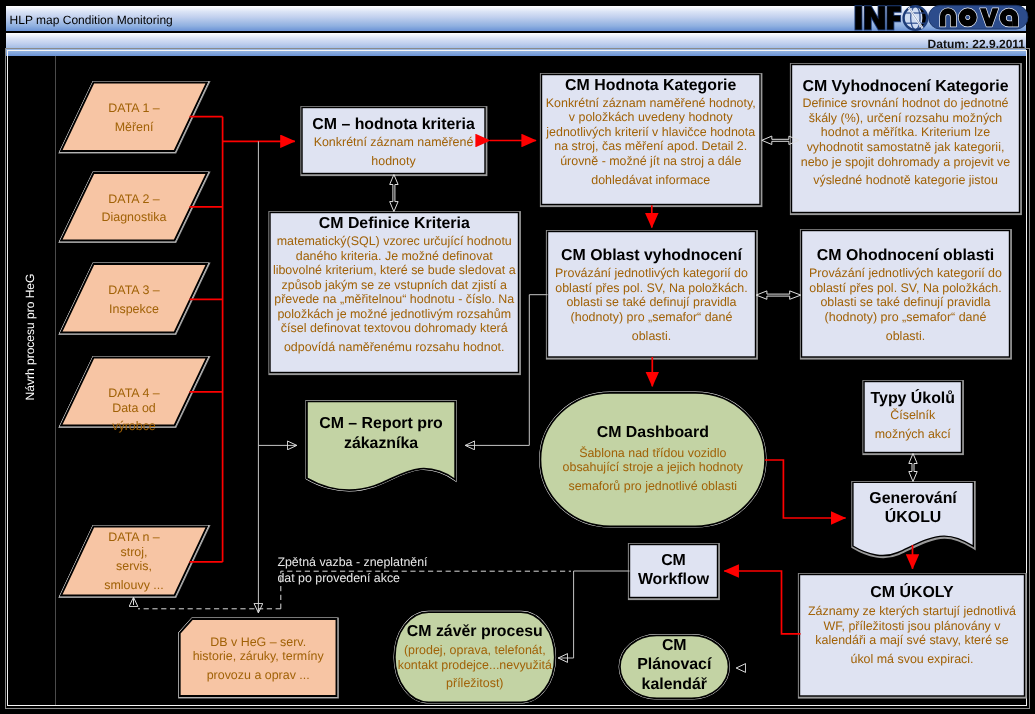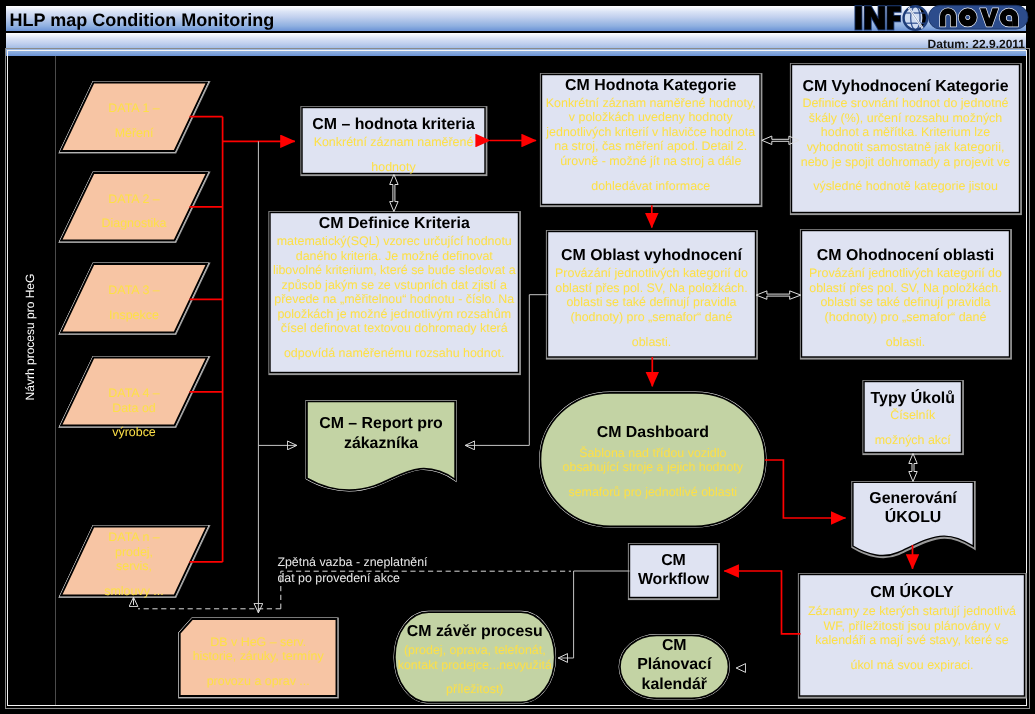--- a/index.html
+++ b/index.html
@@ -4,21 +4,21 @@
 <title>HLP map Condition Monitoring</title>
 <style>
   html,body{margin:0;padding:0;background:#000;}
   body{width:1035px;height:714px;overflow:hidden;
        font-family:"Liberation Sans",sans-serif;-webkit-font-smoothing:antialiased;text-rendering:geometricPrecision;}
   #page{position:relative;width:1035px;height:714px;background:#000;overflow:hidden;}
 
   
   #titlebar{position:absolute;left:6px;top:6px;width:1020px;height:25px;
             background:linear-gradient(to bottom,#ffffff 0%,#dbe4f6 22%,#c1d0ee 45%,#8fb0e0 80%,#6b93d6 100%);}
-  #titlebar .t{position:absolute;left:3.6px;top:5.2px;font-size:18px;font-weight:bold;color:#000;
+  #titlebar .t{position:absolute;left:3.6px;top:5.2px;font-size:12px;font-weight:normal;color:#000;
                line-height:18px;letter-spacing:0px;}
   #subbar{position:absolute;left:6px;top:32.5px;width:1020px;height:23.5px;
           background:linear-gradient(to bottom,#ffffff 0%,#dbe4f6 22%,#c1d0ee 45%,#8fb0e0 80%,#6b93d6 100%);}
   #datebox{position:absolute;right:10px;top:37px;font-size:12px;font-weight:bold;color:#111;}
 
   #logo{position:absolute;left:845px;top:0px;height:32px;width:190px;}
 
   
   #frame{position:absolute;left:5.2px;top:48px;width:1025.3px;height:660.5px;
          border:1px solid #8a8a8a;box-sizing:border-box;}
@@ -27,22 +27,22 @@
   #lanediv{position:absolute;left:55.4px;top:56px;width:1px;height:649px;background:#4b4b4b;}
   #lanelabel{position:absolute;left:-70px;top:330px;width:200px;text-align:center;
              transform:rotate(-90deg);color:#fff;font-size:12px;}
 
   svg{position:absolute;left:0;top:0;overflow:visible;}
 
   .lbl{position:absolute;text-align:center;color:#333;white-space:nowrap;}
   .ttl{position:absolute;left:0;width:100%;white-space:nowrap;
        font-weight:bold;font-size:15.9px;color:#000;line-height:19.2px;}
   .p{position:absolute;left:0;width:100%;text-align:center;white-space:nowrap;
-     font-size:12.45px;color:#fde047;line-height:14.55px;}
-  .p>div:last-child{margin-top:10px;}
+     font-size:12.45px;color:#a16207;line-height:14.55px;}
+  .p>div:last-child{margin-top:4px;}
   .note{position:absolute;color:#e8e8e8;font-size:12.4px;line-height:16.1px;text-align:left;
         white-space:nowrap;}
 </style>
 </head>
 <body>
 
 <div id="page">
   <div id="titlebar">
     <div class="t">HLP map Condition Monitoring</div>
   </div>
@@ -239,21 +239,21 @@
   <div class="lbl" style="left:61px;width:146px">
     <div class="p" style="top:386px">
         <div>DATA 4 –</div>
         <div>Data od</div>
         <div>výrobce</div>
       </div>
   </div>
   <div class="lbl" style="left:61px;width:146px">
     <div class="p" style="top:530.4px">
         <div>DATA n –</div>
-        <div>prodej,</div>
+        <div>stroj,</div>
         <div>servis,</div>
         <div>smlouvy ...</div>
       </div>
   </div>
   <div class="lbl" style="left:179.7px;width:157px">
     <div class="p" style="top:634.7px">
         <div>DB v HeG – serv.</div>
         <div>historie, záruky, termíny</div>
         <div>provozu a oprav ...</div>
       </div>

